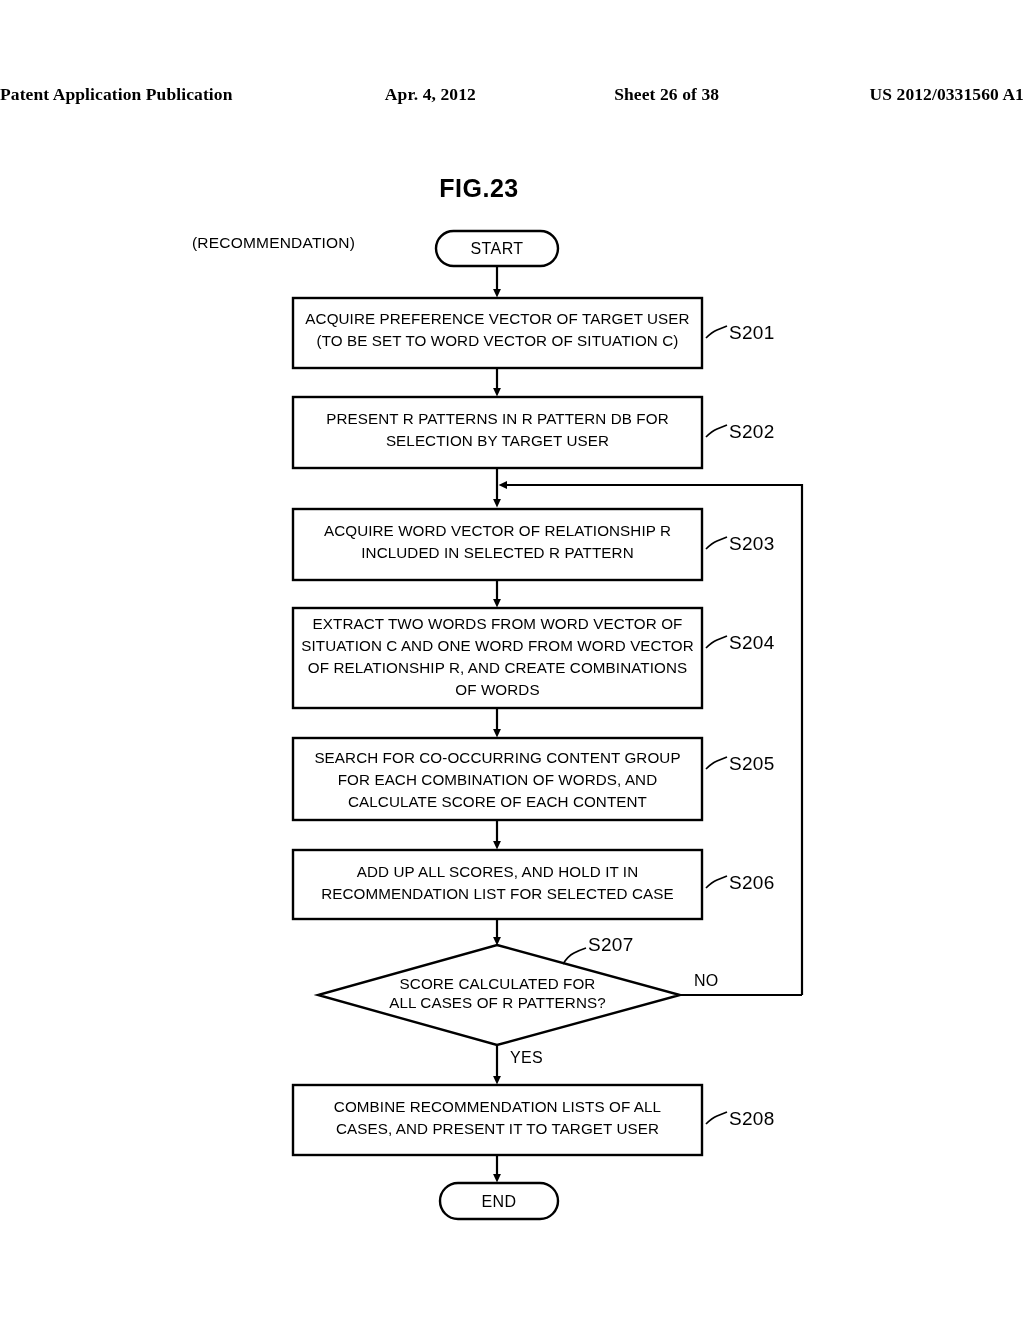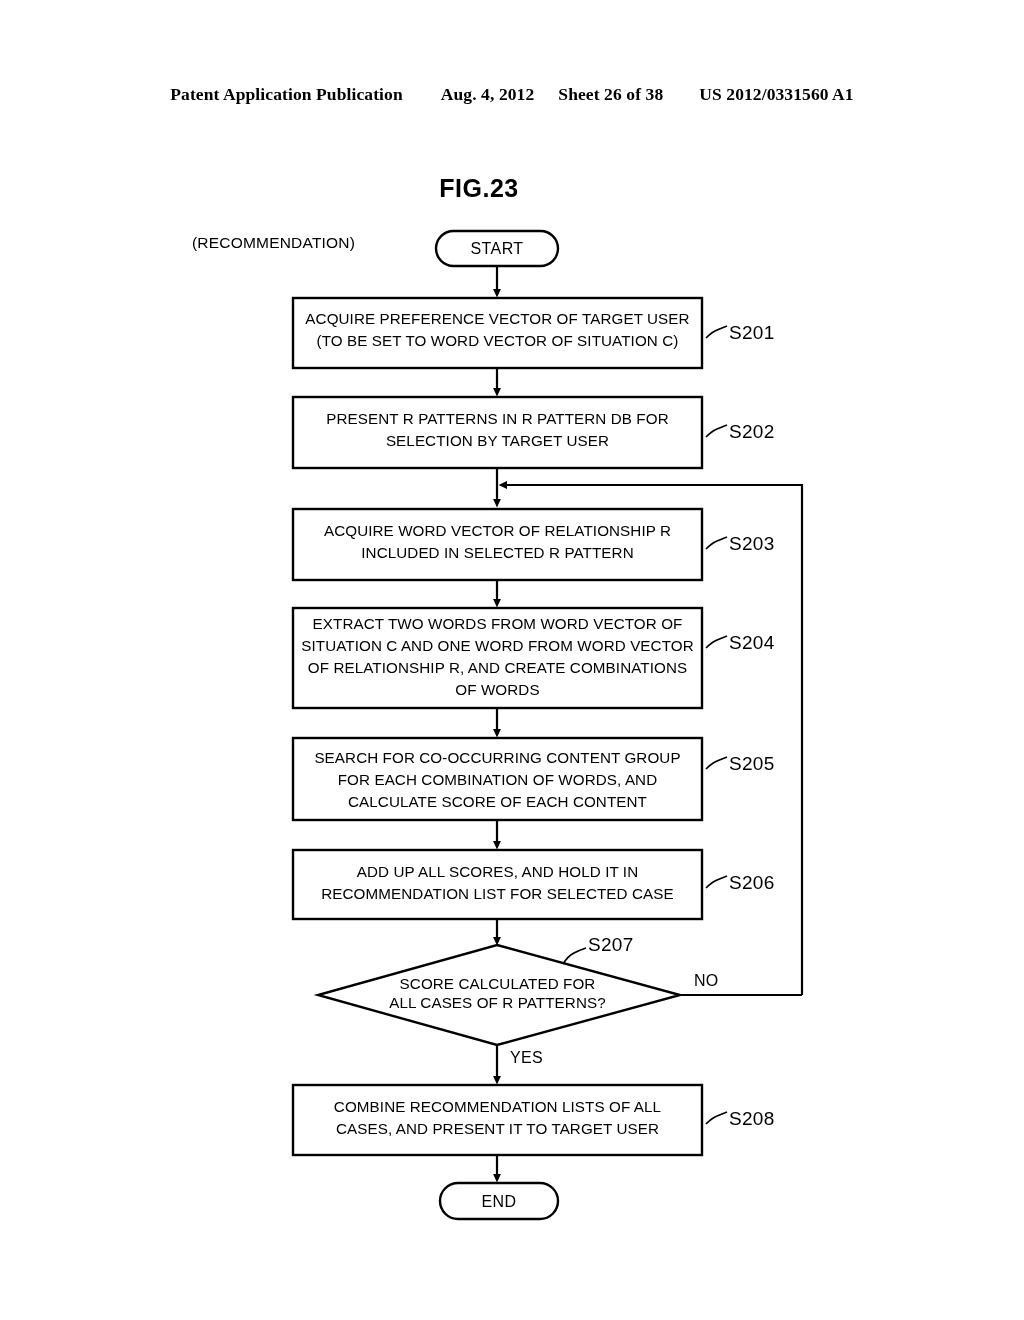--- a/index.html
+++ b/index.html
@@ -20,21 +20,21 @@
   
   #pub-header {
     position: absolute;
     left: 0;
     top: 84px;
     width: 1024px;
     height: 26px;
     display: flex;
     flex-direction: row;
     align-items: baseline;
-    justify-content: center;
+    justify-content: space-between;
     font-family: "Liberation Serif", serif;
     font-weight: bold;
     font-size: 17.5px;
     letter-spacing: 0.1px;
     white-space: nowrap;
   }
   #pub-header .hdr-seg { display: inline-block; }
   #pub-header .gap-a { width: 38px; }
   #pub-header .gap-b { width: 24px; }
   #pub-header .gap-c { width: 36px; }
@@ -115,21 +115,21 @@
     stroke-width: 1.7;
     fill: none;
   }
 </style>
 </head>
 <body>
 
 <div id="pub-header">
   <span class="hdr-seg">Patent Application Publication</span>
   <span class="gap-a"></span>
-  <span class="hdr-seg">Aug. 4, 2012</span>
+  <span class="hdr-seg">Apr. 4, 2012</span>
   <span class="gap-b"></span>
   <span class="hdr-seg">Sheet 26 of 38</span>
   <span class="gap-c"></span>
   <span class="hdr-seg">US 2012/0331560 A1</span>
 </div>
 
 <div id="fig-title">FIG.23</div>
 
 <div id="mode-caption">(RECOMMENDATION)</div>
 

